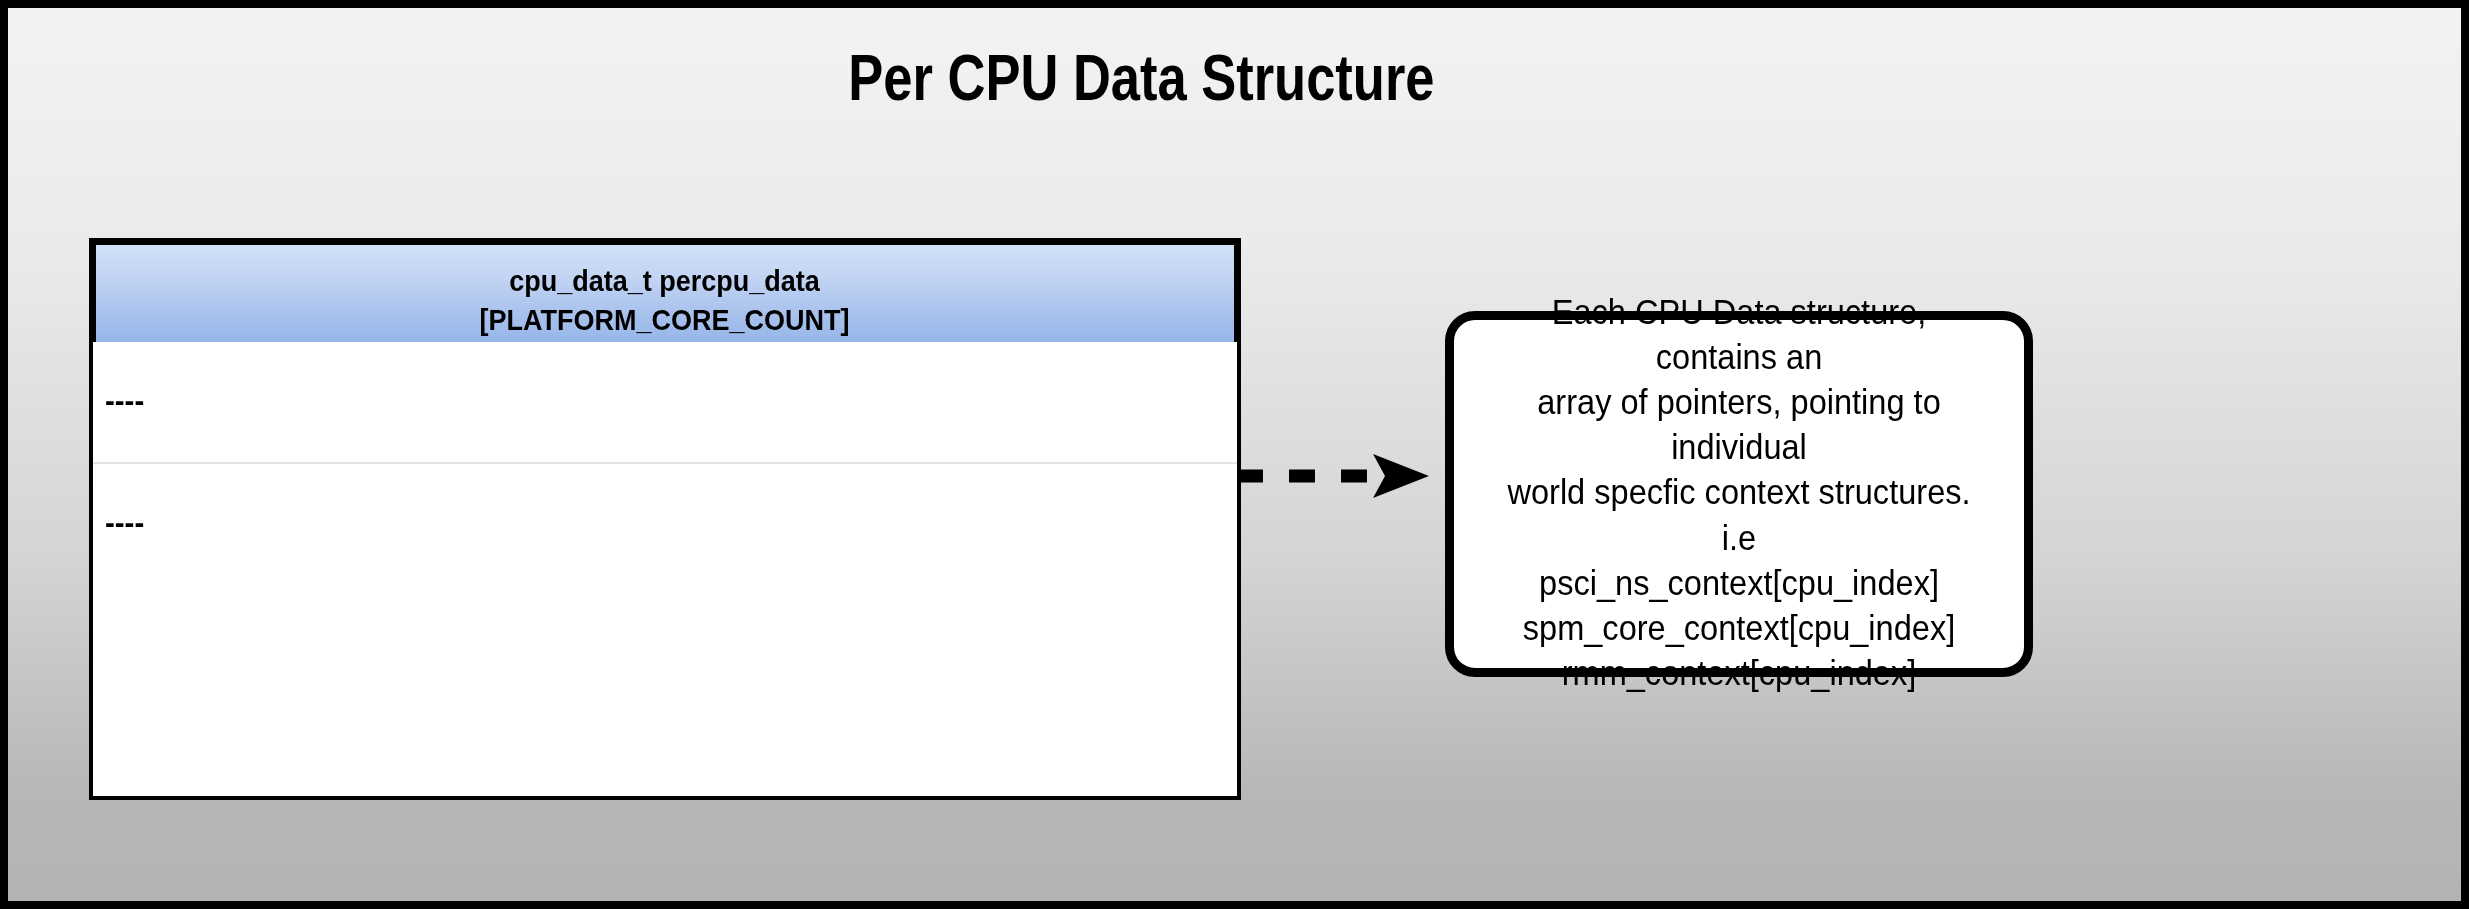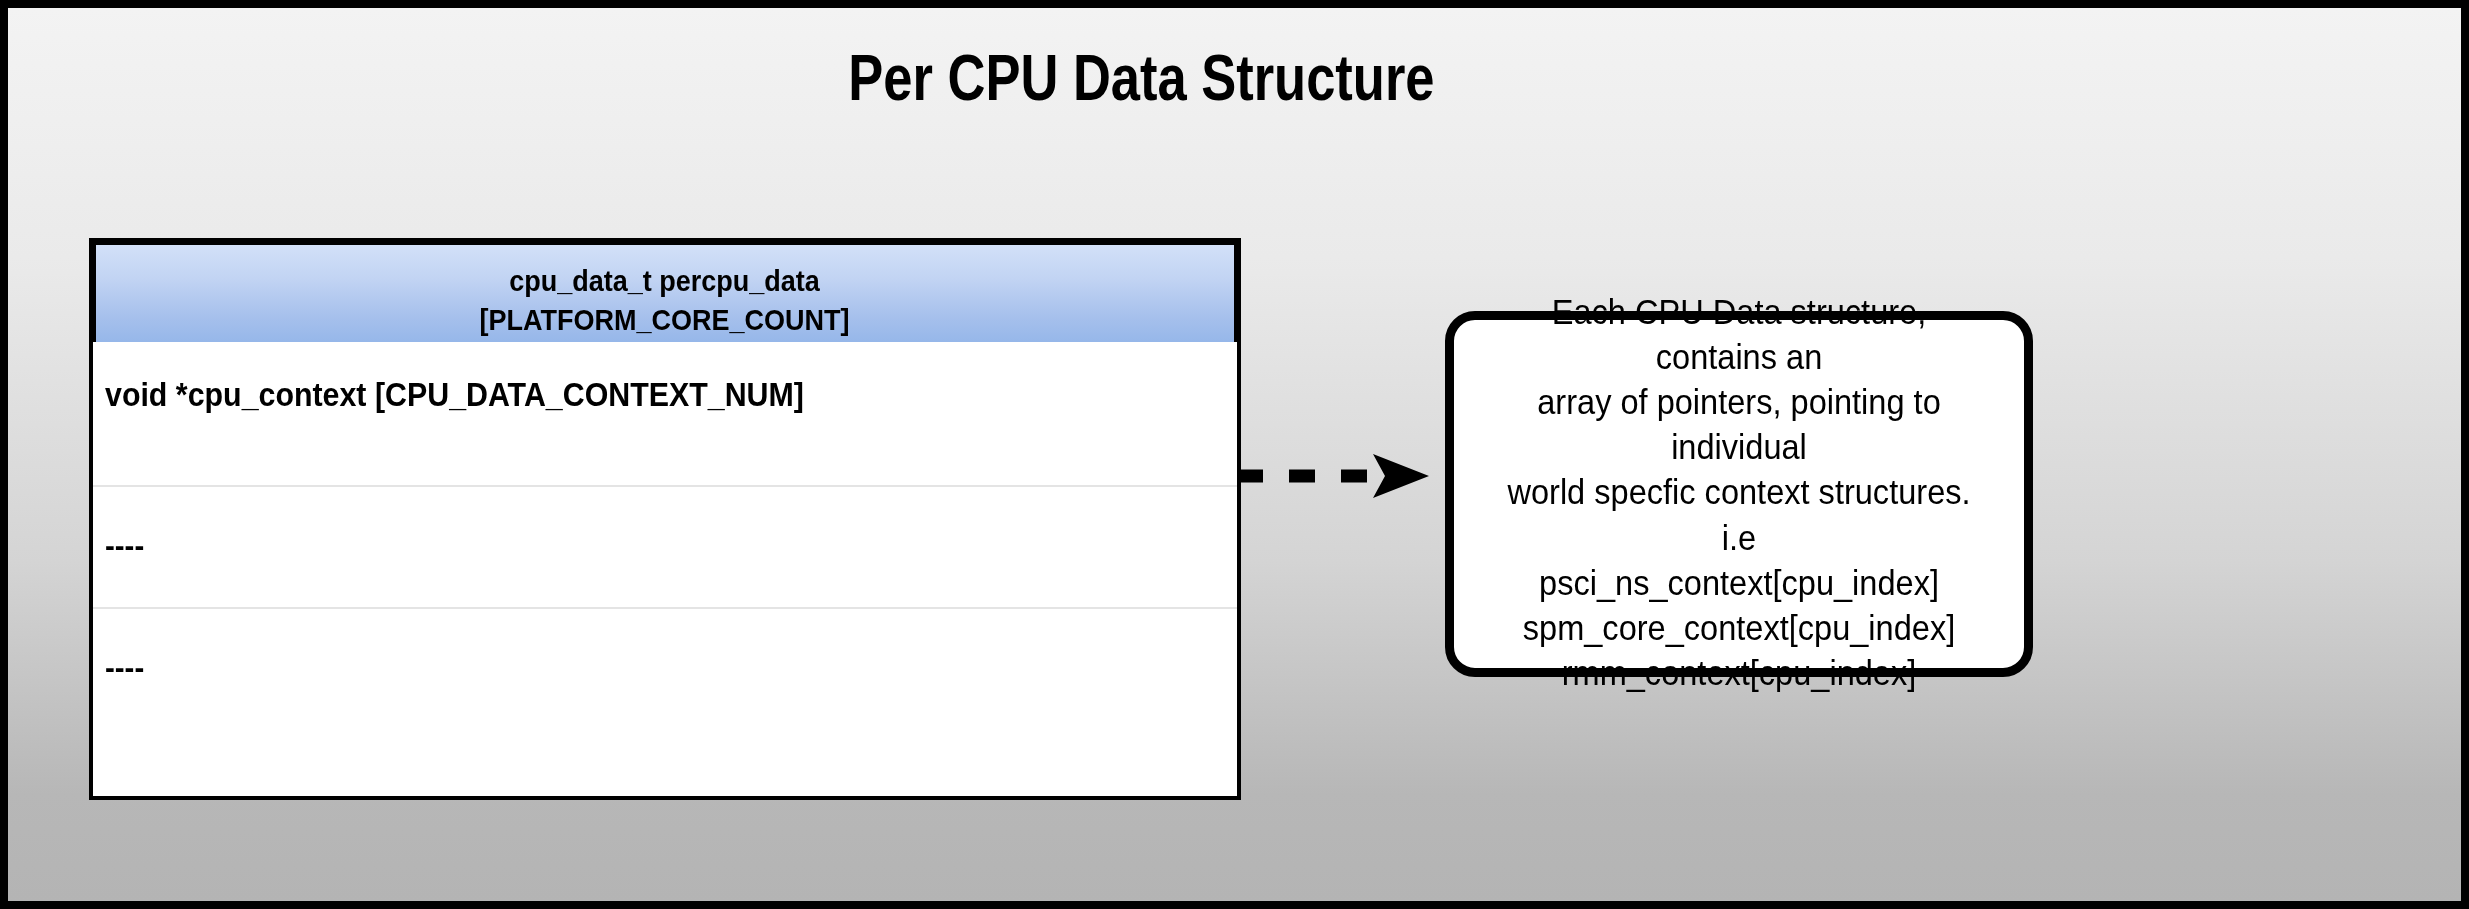--- a/index.html
+++ b/index.html
@@ -156,23 +156,20 @@
   <div id="title">Per CPU Data Structure</div>
 
   <div id="struct-table">
 
     <div id="struct-header">
       <div class="hline">cpu_data_t percpu_data</div>
       <div class="hline">[PLATFORM_CORE_COUNT]</div>
     </div>
 
     <div id="struct-body">
-      <div class="row" id="row-0">
-        <span class="row-text">void *cpu_context [CPU_DATA_CONTEXT_NUM]</span>
-      </div>
       <div class="row" id="row-1">
         <span class="row-text">----</span>
       </div>
       <div class="row last" id="row-2">
         <span class="row-text">----</span>
       </div>
     </div>
 
   </div>
 

